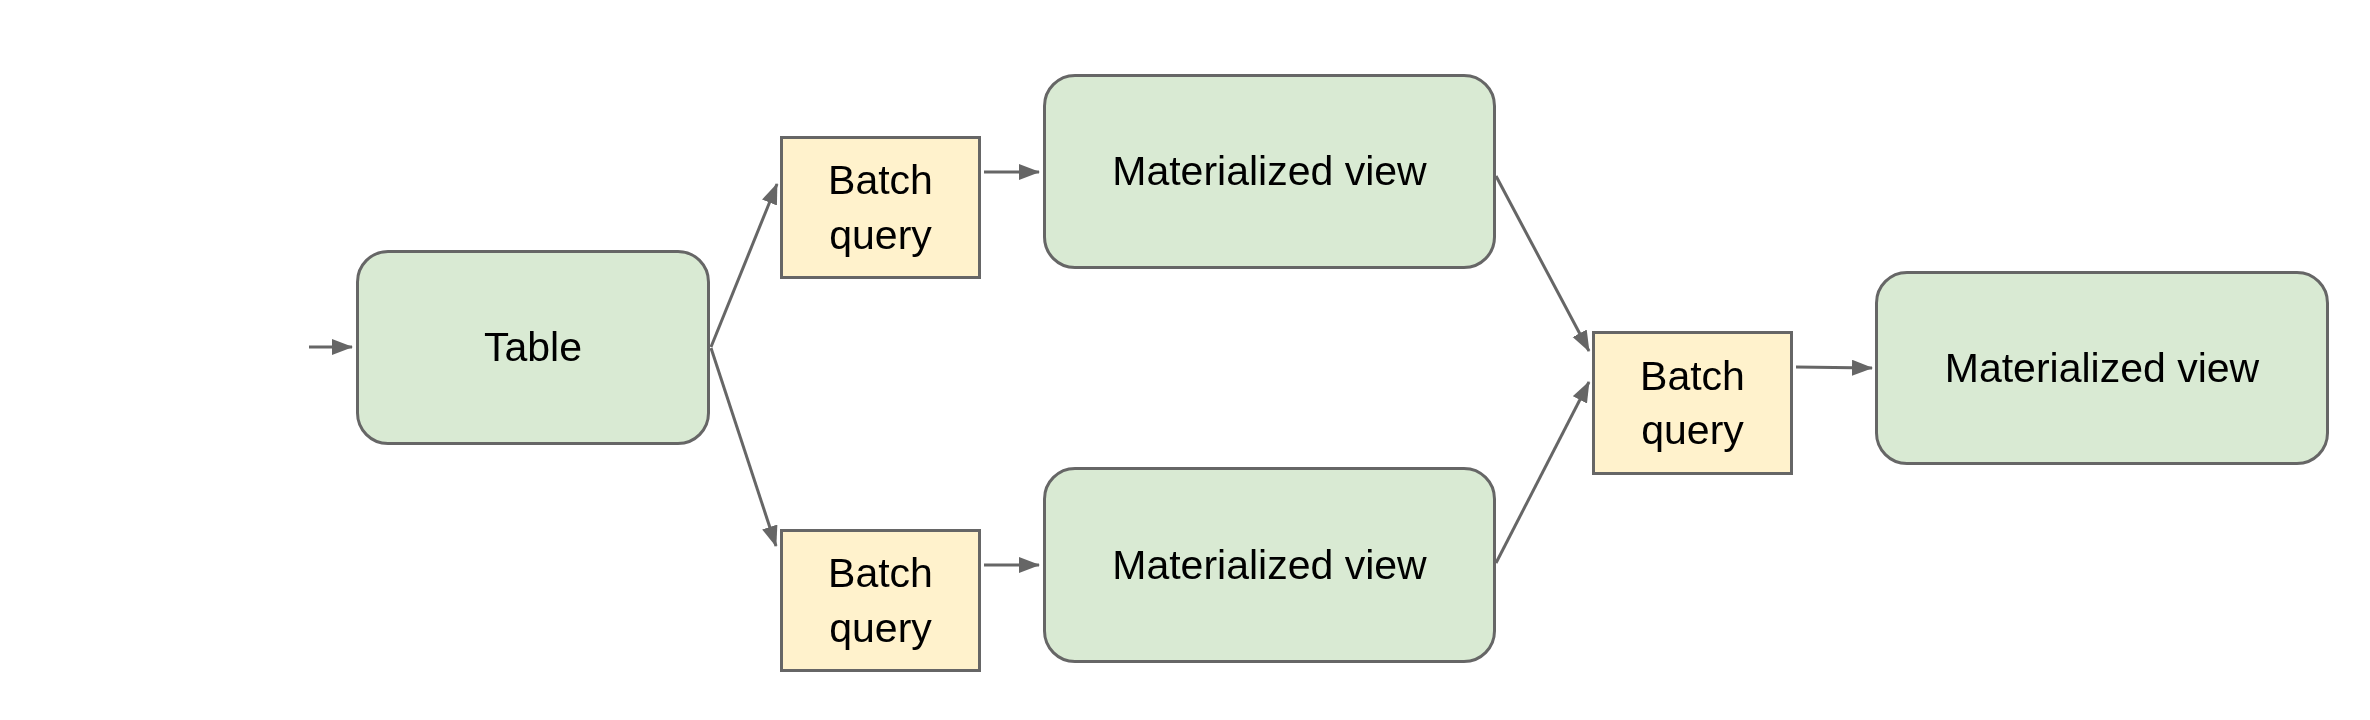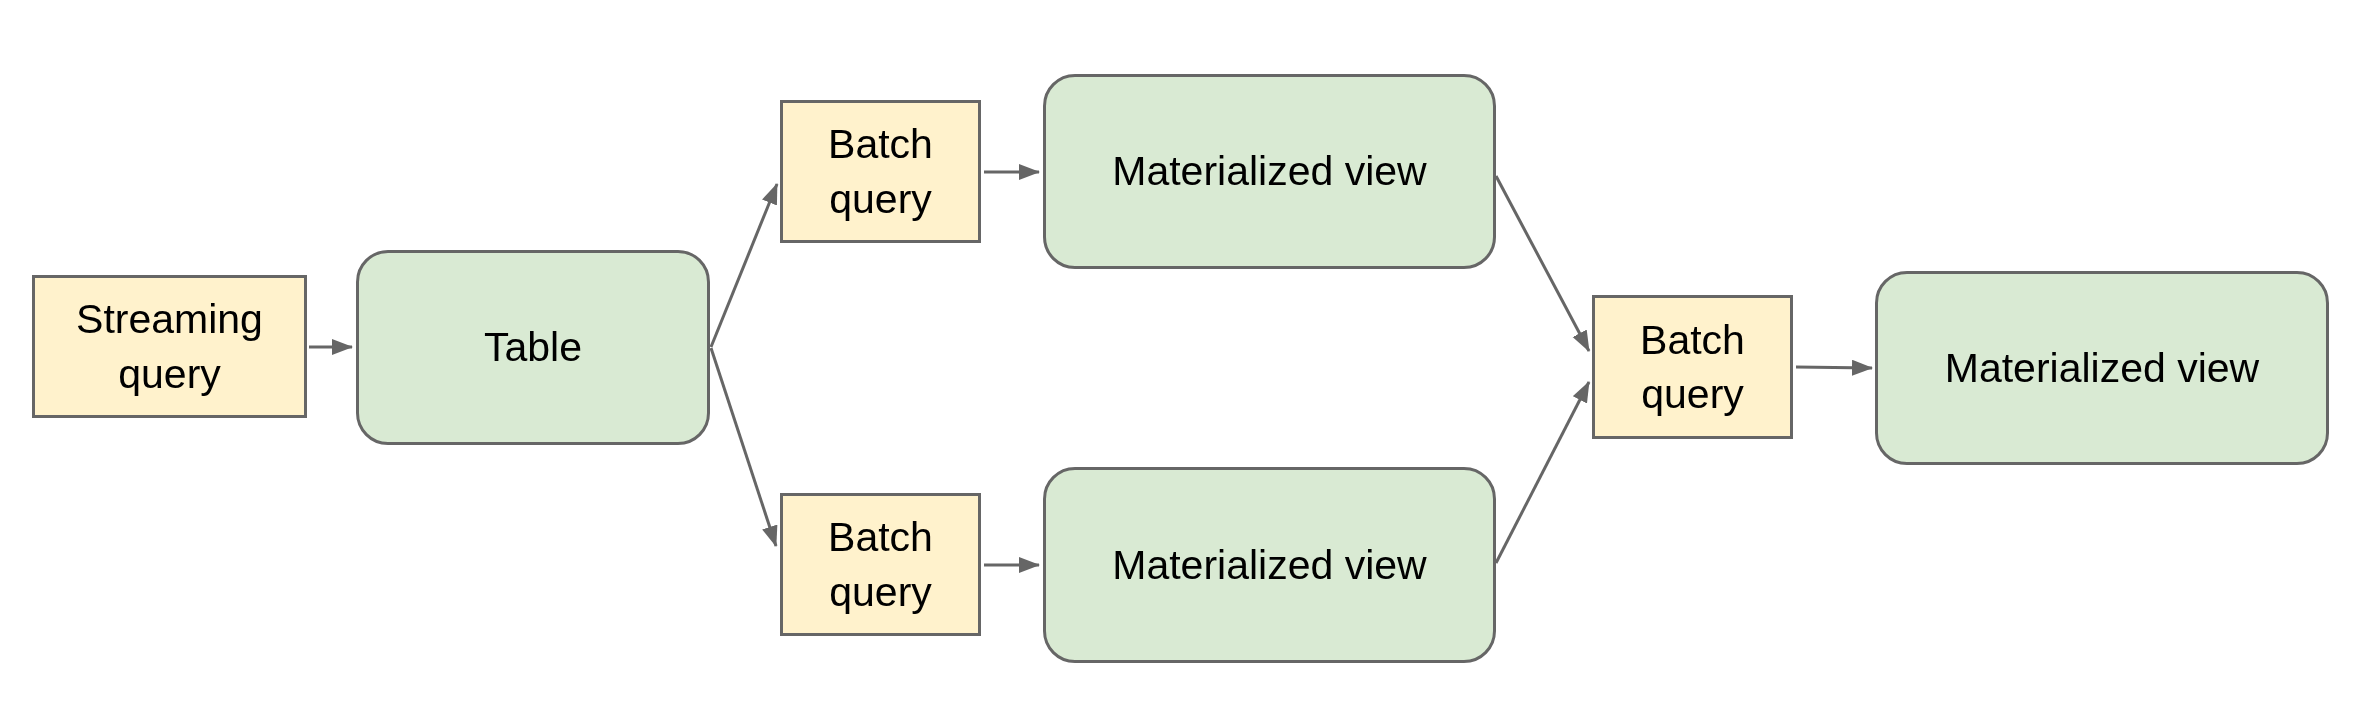--- a/index.html
+++ b/index.html
@@ -41,20 +41,21 @@
     text-align: center;
     border: 3px solid var(--stroke, #666666);
     color: var(--text, #000000);
     font-size: 41px;
     line-height: 1.32;
     padding: 0 10px;
   }
   .node.query {
     background: var(--query-fill, #fff2cc);
     border-radius: 0;
+    margin-top: 36px;
   }
   .node.view {
     background: var(--view-fill, #d9ead3);
     border-radius: 32px;
   }
   #n-streaming-query      { left: 32px;   top: 275px; width: 275px; height: 143px; }
   #n-table                { left: 356px;  top: 250px; width: 354px; height: 195px; text-align: right; }
   #n-batch-query-top      { left: 780px;  top: 100px; width: 201px; height: 143px; }
   #n-materialized-view-top{ left: 1043px; top: 74px;  width: 453px; height: 195px; }
   #n-batch-query-bottom   { left: 780px;  top: 493px; width: 201px; height: 143px; }
@@ -76,23 +77,20 @@
   <line x1="309" y1="347" x2="352" y2="347" class="edge-line" marker-end="url(#arrowhead)"></line>
       <line x1="711" y1="347" x2="777" y2="184" class="edge-line" marker-end="url(#arrowhead)"></line>
       <line x1="984" y1="172" x2="1039" y2="172" class="edge-line" marker-end="url(#arrowhead)"></line>
       <line x1="711" y1="348" x2="776" y2="546" class="edge-line" marker-end="url(#arrowhead)"></line>
       <line x1="984" y1="565" x2="1039" y2="565" class="edge-line" marker-end="url(#arrowhead)"></line>
       <line x1="1496" y1="176" x2="1589" y2="351" class="edge-line" marker-end="url(#arrowhead)"></line>
       <line x1="1496" y1="563" x2="1589" y2="382" class="edge-line" marker-end="url(#arrowhead)"></line>
       <line x1="1796" y1="367" x2="1872" y2="368" class="edge-line" marker-end="url(#arrowhead)"></line>
     </svg>
 
-  <div class="node query" id="n-streaming-query">
-    <span class="label">Streaming query</span>
-  </div>
 
   <div class="node view" id="n-table">
     <span class="label">Table</span>
   </div>
 
   <div class="node query" id="n-batch-query-top">
     <span class="label">Batch query</span>
   </div>
 
   <div class="node view" id="n-materialized-view-top">

